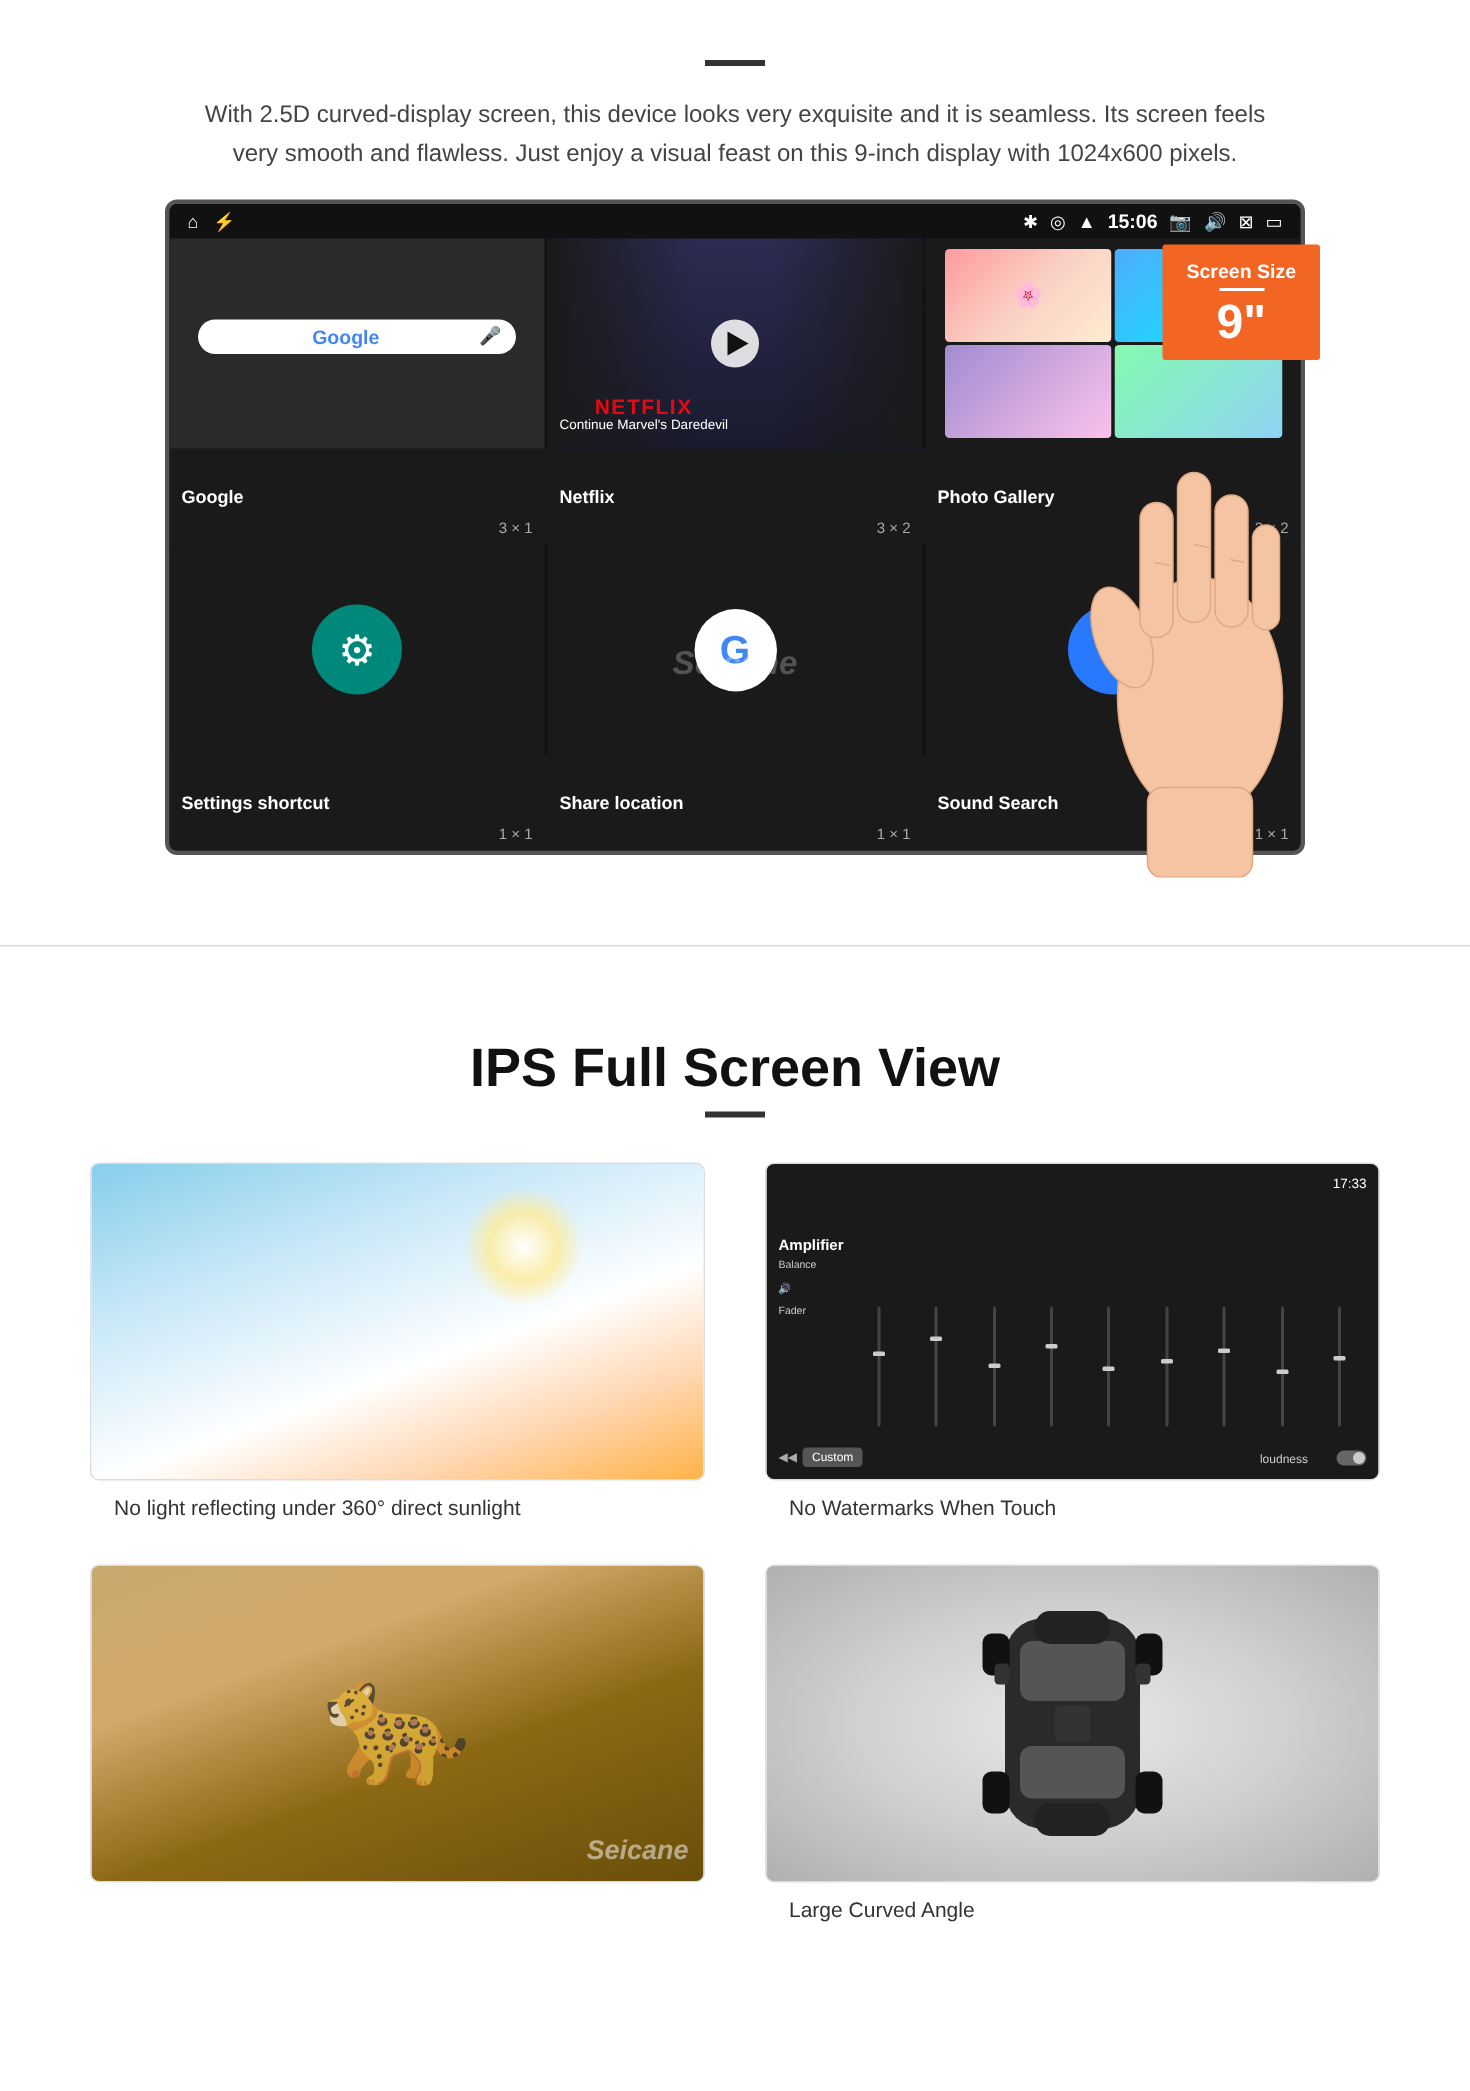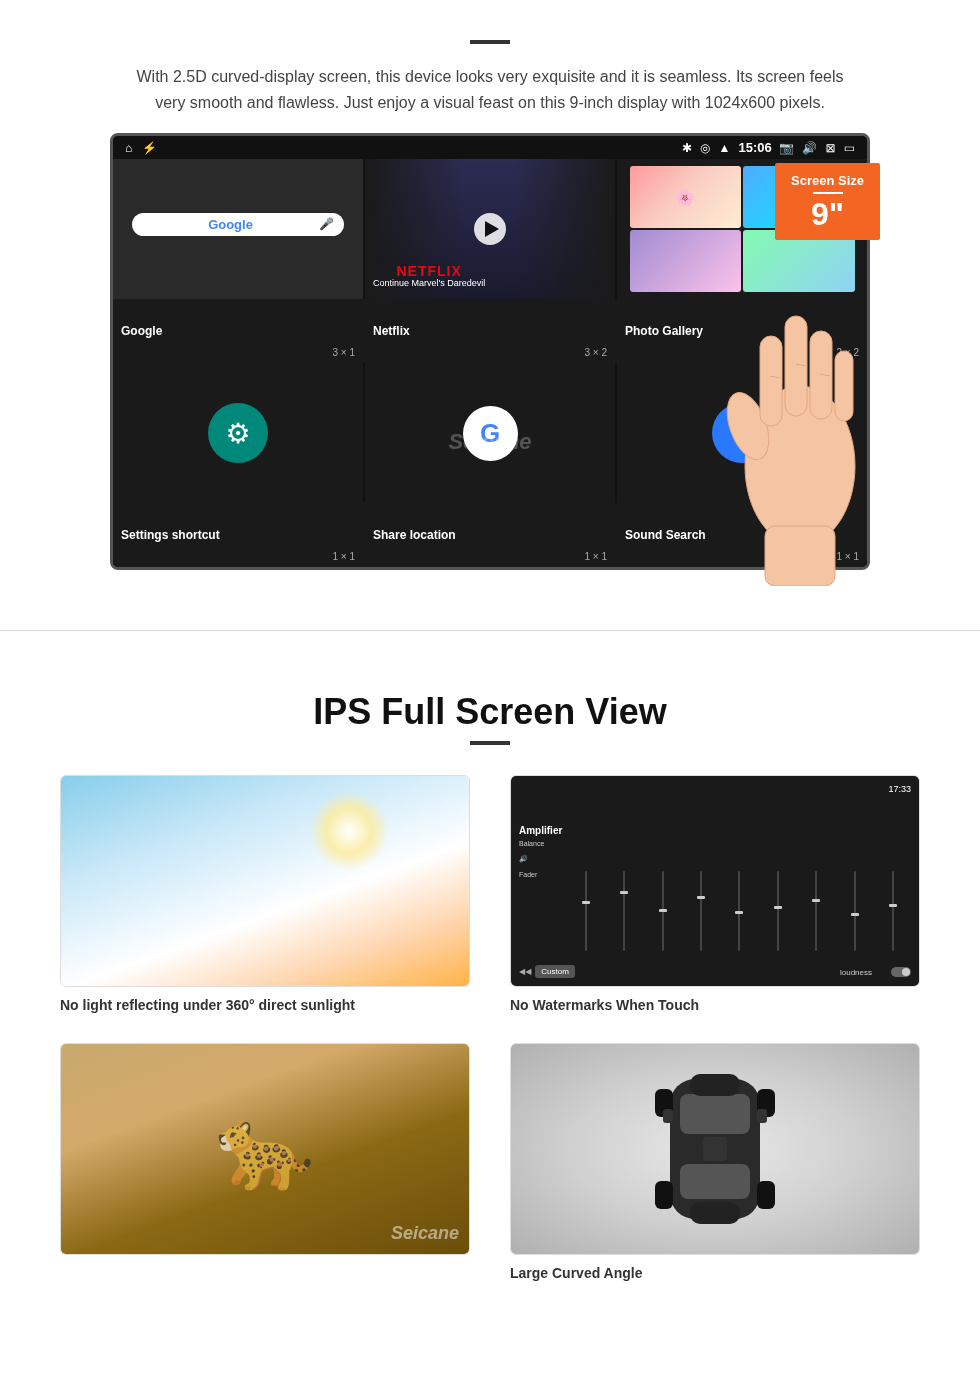--- a/index.html
+++ b/index.html
@@ -532,22 +532,23 @@
       background: radial-gradient(ellipse at center, #e8e8e8 0%, #d0d0d0 50%, #b0b0b0 100%);
       display: flex;
       align-items: center;
       justify-content: center;
       position: relative;
     }
 
     .feature-caption {
       font-size: 14px;
       color: #333;
-      font-weight: 700;
+      font-weight: 400;
       margin-top: 6px;
+      margin-left: 16px;
     }
 
     
     .seicane-screen-watermark {
       position: absolute;
       bottom: 48px;
       left: 50%;
       transform: translateX(-50%);
       color: rgba(255,255,255,0.25);
       font-size: 22px;

